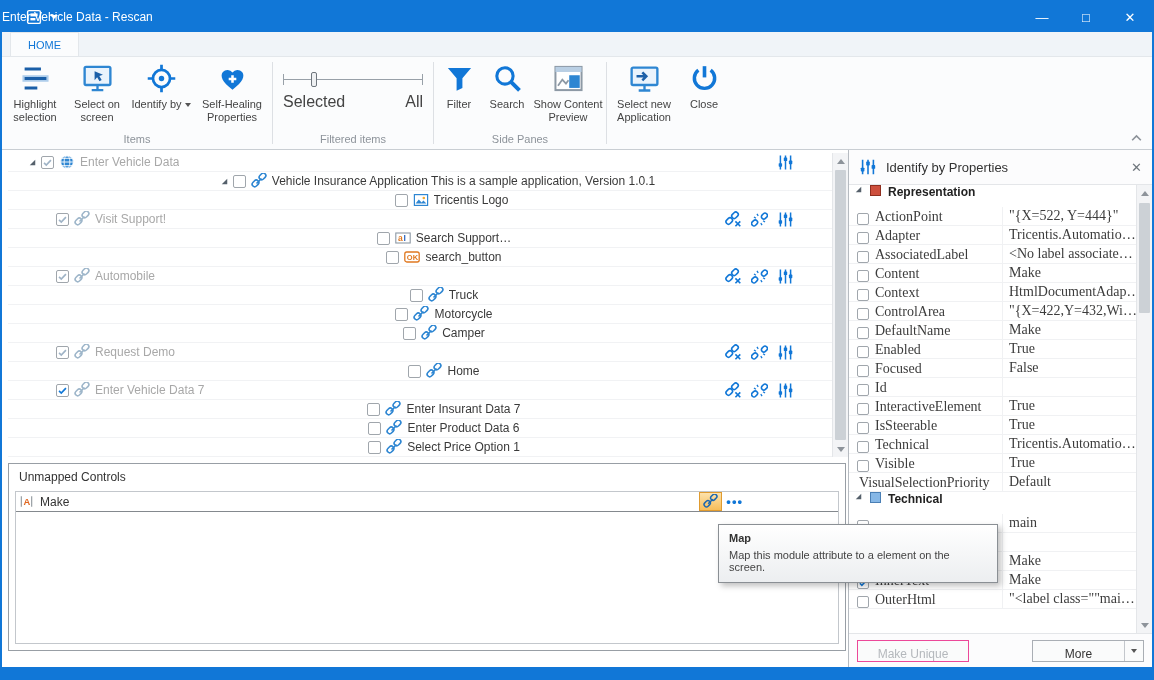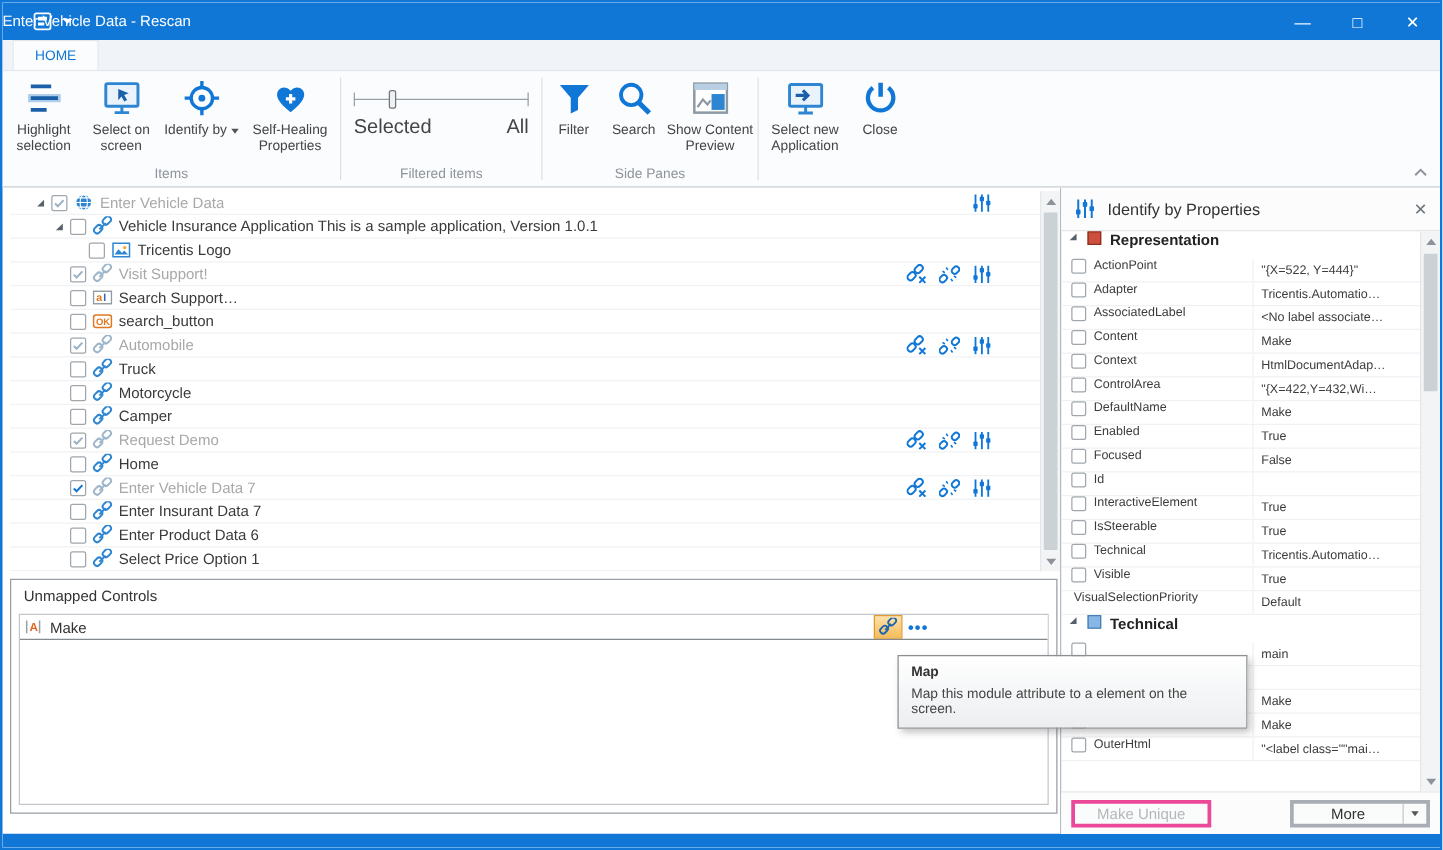--- a/index.html
+++ b/index.html
@@ -38,21 +38,21 @@
   .ribbon-chevron{position:absolute;right:9px;bottom:7px;width:13px;height:9px;}
 
   
   .main{display:flex;height:517px;}
   .left-col{width:846px;padding:3px 0 0 6px;display:flex;flex-direction:column;}
   .right-panel{width:304px;border-left:1px solid #b6bbc1;display:flex;flex-direction:column;background:#fff;}
 
   
   .tree-panel{position:relative;height:304px;}
   .tree-rows{position:absolute;left:0;right:16px;top:0;bottom:0;overflow:hidden;}
-  .trow{height:19px;display:flex;align-items:center;border-bottom:1px solid #f1f2f4;font-size:12px;color:#3a3a3a;padding-left:18px;}
+  .trow{height:19px;display:flex;align-items:center;border-bottom:1px solid #f1f2f4;font-size:12px;color:#3a3a3a;padding-left:18px;justify-content:center;}
   .trow.grayed{color:#a8a8a8;}
   .ind{width:15px;flex:none;}
   .exp{width:13px;flex:none;display:flex;align-items:center;justify-content:center;color:#55606b;}
   .exp svg{width:9px;height:9px;}
   .noexp{width:13px;flex:none;}
   .cb{width:13px;height:13px;flex:none;border:1px solid #a0a6ac;border-radius:2px;background:#fff;margin:0 5px 0 2px;display:flex;align-items:center;justify-content:center;}
   .cb svg{width:11px;height:11px;display:none;}
   .cb.gray{color:#9fb3c6;}
   .cb.blue{color:#1177d7;}
   .cb.gray svg,.cb.blue svg{display:block;}
@@ -96,28 +96,28 @@
   .rp-title{margin-left:9px;font-size:13px;color:#333;}
   .rp-close{margin-left:auto;color:#6f767d;font-size:13px;}
   .rp-body{flex:1;position:relative;}
   .rp-rows{position:absolute;left:0;right:15px;top:0;bottom:0;overflow:hidden;}
   .sec-header{height:22px;display:flex;align-items:flex-start;gap:7px;padding-left:5px;font-size:12px;font-weight:bold;color:#222;}
   .sec-tri{width:9px;height:9px;color:#55606b;}
   .sec-tri svg{width:100%;height:100%;display:block;}
   .sec-sq{width:11px;height:11px;border:1px solid;}
   .sec-sq.red{background:#cd4f3d;border-color:#8e2e1f;}
   .sec-sq.blue{background:#86b7e6;border-color:#4a7fb5;}
-  .prow{height:19px;display:flex;align-items:flex-start;border-bottom:1px solid #f0f1f3;font-size:10px;color:#3c3c3c;}
+  .prow{height:19px;display:flex;align-items:flex-end;border-bottom:1px solid #f0f1f3;font-size:14px;color:#3c3c3c;font-family:Liberation Serif, serif;}
   .prow .cb{width:12px;height:12px;margin:0 6px 0 8px;}
   .prow .cb svg{width:10px;height:10px;}
   .pname{width:127px;flex:none;white-space:nowrap;overflow:hidden;}
   .pname.wide{width:153px;padding-left:10px;}
   .pval{flex:1;align-self:stretch;display:flex;align-items:center;border-left:1px solid #f0f1f3;padding-left:6px;white-space:nowrap;overflow:hidden;}
   .rp-footer{height:34px;display:flex;align-items:center;padding:0 8px;background:#fcfcfd;border-top:1px solid #e4e6e9;flex:none;}
-  .btn{height:22px;border:3px solid #ec4899;background:#fafbfb;font-size:12px;display:flex;align-items:center;justify-content:center;}
+  .btn{height:22px;border:1px solid #ec4899;background:#fafbfb;font-size:12px;display:flex;align-items:flex-end;justify-content:center;}
   .btn-make{width:112px;color:#b4b8bc;}
   .btn-more{width:112px;margin-left:auto;border-color:#a9aeb4;color:#333;padding:0;}
   .more-label{flex:1;text-align:center;}
   .more-caret{width:19px;height:100%;border-left:1px solid #c3c7cc;display:flex;align-items:center;justify-content:center;}
 
   .statusbar{height:11px;background:#1177d7;}
 </style>
 </head>
 <body>
 

